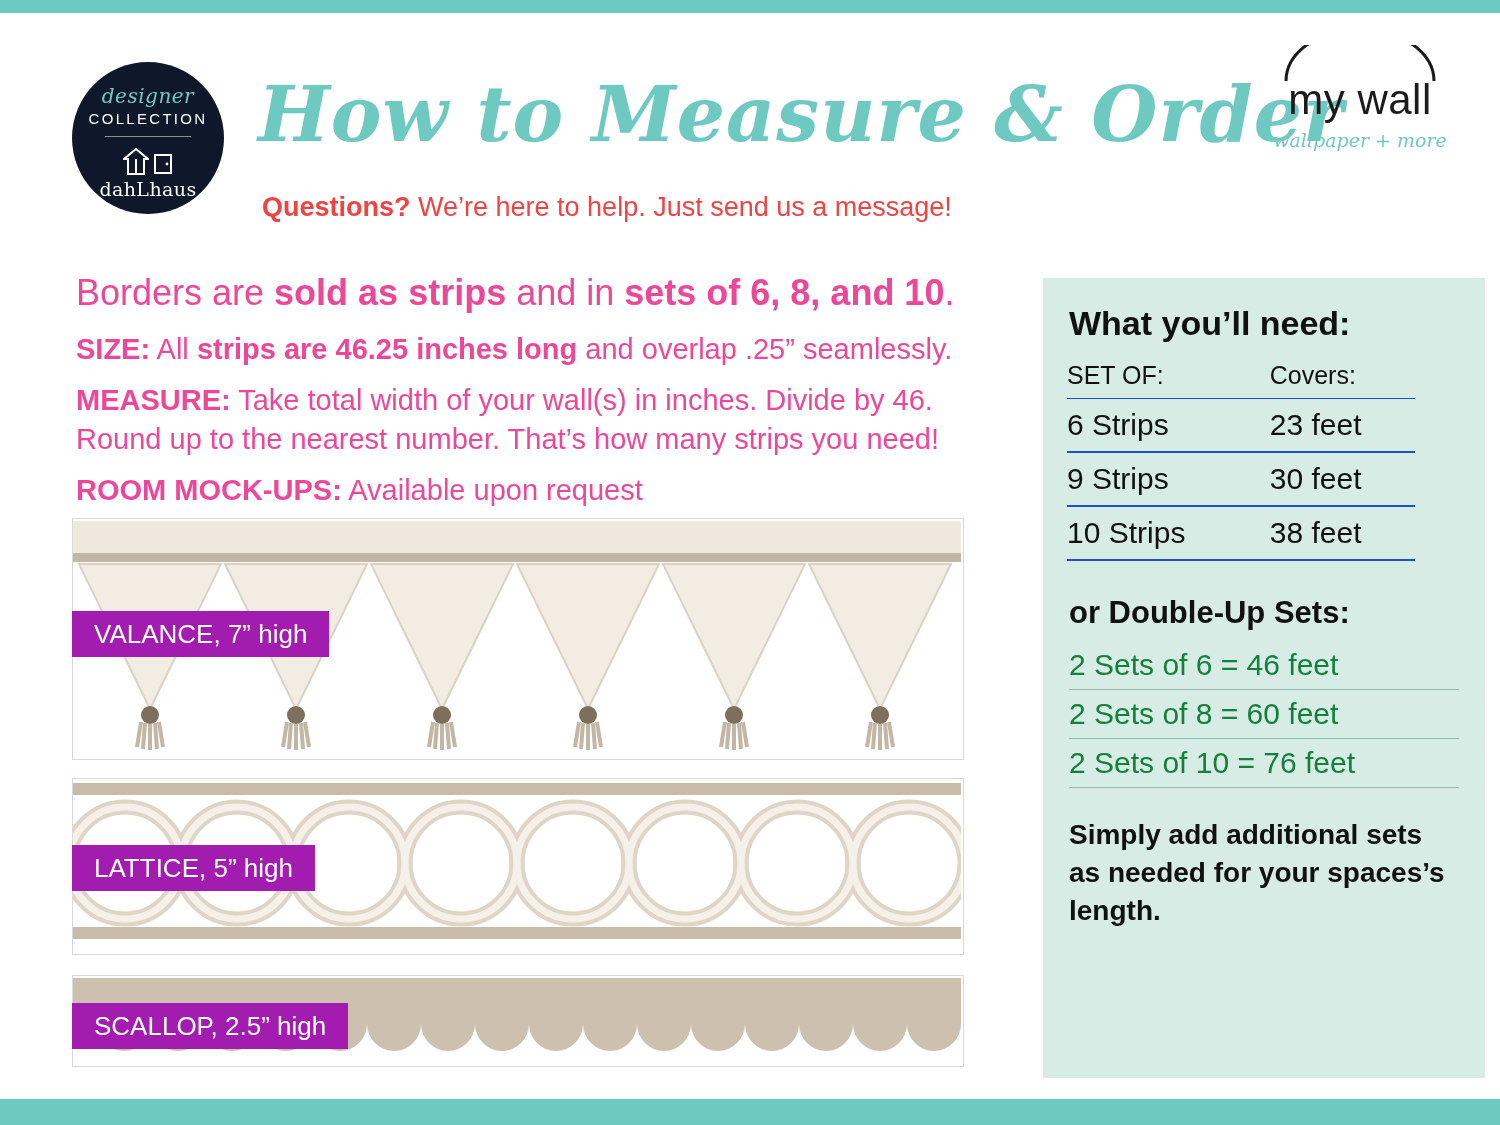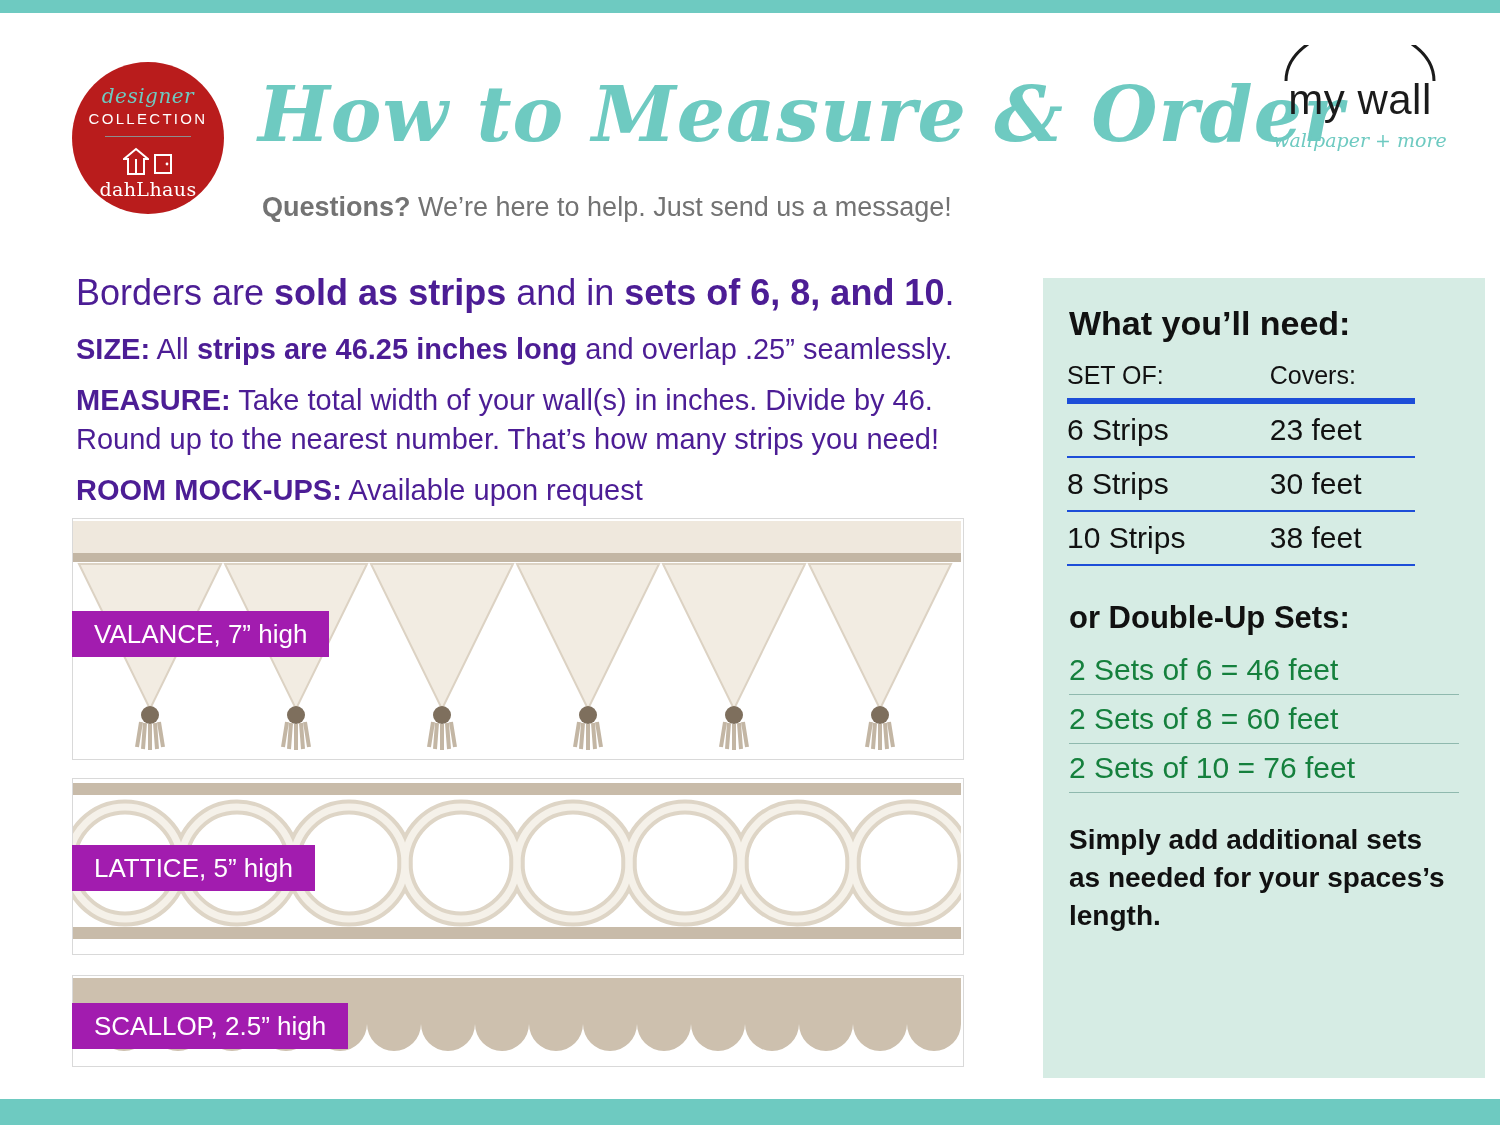--- a/index.html
+++ b/index.html
@@ -32,21 +32,21 @@
     width: 1500px; height: 26px;
     background: #6ecac1;
   }
 
   
   .logo-badge {
     position: absolute;
     left: 72px; top: 62px;
     width: 152px; height: 152px;
     border-radius: 50%;
-    background: #b91c1c;
+    background: #0f172a;
     color: #ffffff;
     text-align: center;
   }
   .logo-badge .designer {
     margin-top: 22px;
     font-family: "DejaVu Serif", serif;
     font-style: italic;
     font-size: 20px;
     color: #6ecac1;
     letter-spacing: .5px;
@@ -86,21 +86,21 @@
     font-weight: bold;
     font-size: 76px;
     letter-spacing: 1px;
     color: #6ecac1;
     white-space: nowrap;
   }
   .subtitle {
     position: absolute;
     left: 262px; top: 192px;
     font-size: 27px;
-    color: #737373;
+    color: #ef4444;
   }
   .subtitle b { font-weight: bold; }
 
   .mwi-logo {
     position: absolute;
     right: 40px; top: 45px;
     width: 200px;
     text-align: center;
     color: #1b1b1b;
   }
@@ -122,21 +122,21 @@
     font-size: 19px;
     color: #6ecac1;
     margin-top: 8px;
   }
 
   
   .copy {
     position: absolute;
     left: 76px; top: 268px;
     width: 940px;
-    color: #4c1d95;
+    color: #ec4899;
   }
   .copy .line1 {
     font-size: 36px;
     line-height: 50px;
     margin-bottom: 12px;
   }
   .copy .line {
     font-size: 29px;
     line-height: 39px;
     margin-bottom: 12px;
@@ -187,21 +187,21 @@
     margin: 0 24px;
     width: 348px;
     border-collapse: collapse;
   }
   .tbl th {
     text-align: left;
     font-size: 25px;
     font-weight: normal;
     color: #111111;
     padding: 2px 0 8px 0;
-    border-bottom: 6px solid #1d4ed8;
+    border-bottom: 1px solid #1d4ed8;
   }
   .tbl td {
     font-size: 30px;
     color: #111111;
     padding: 9px 0 9px 0;
     border-bottom: 2px solid #1d4ed8;
   }
   .tbl .c2 { padding-left: 34px; }
   .panel .h2 {
     font-size: 31px;
@@ -367,21 +367,21 @@
           <th>SET OF:</th>
           <th class="c2">Covers:</th>
         </tr>
       </thead>
       <tbody>
         <tr>
           <td>6 Strips</td>
           <td class="c2">23 feet</td>
         </tr>
         <tr>
-          <td>8 Strips</td>
+          <td>9 Strips</td>
           <td class="c2">30 feet</td>
         </tr>
         <tr>
           <td>10 Strips</td>
           <td class="c2">38 feet</td>
         </tr>
       </tbody>
     </table>
 
     <div class="h2">or Double-Up Sets:</div>

